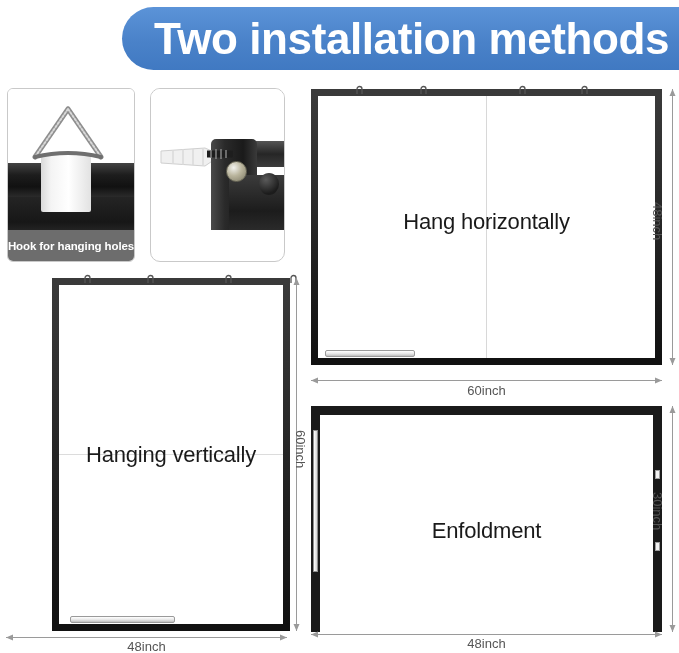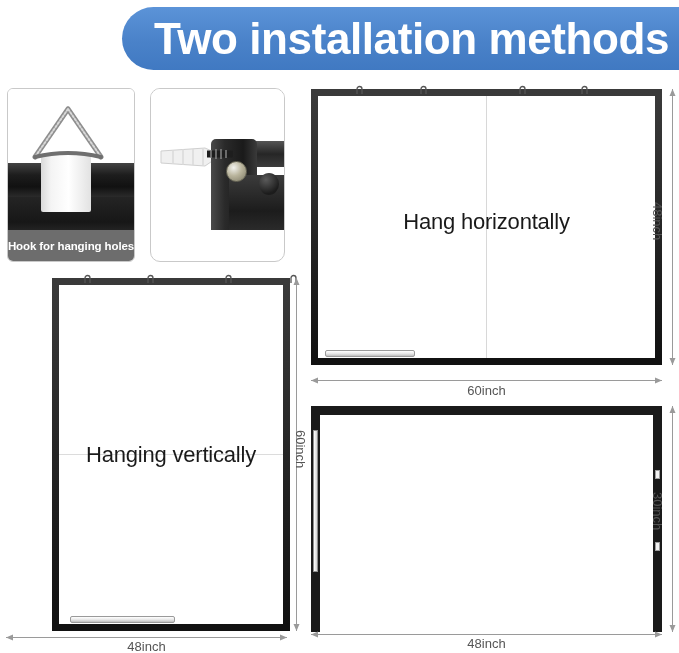--- a/index.html
+++ b/index.html
@@ -347,20 +347,21 @@
   <path d="M4.5 0 L1.5 7 L7.5 7 Z" fill="#9a9a9a"></path>
   <path d="M4.5 353 L1.5 346 L7.5 346 Z" fill="#9a9a9a"></path>
 </svg>
 <div class="dim-label vertical" style="left:293px;top:430px">60inch</div>
 
 <div class="screen" id="screen-enfold">
   <div id="enfold-frame"></div>
   <div class="enfold-post-strip" style="left:2px;top:24px;bottom:60px"></div>
   <div class="enfold-notch" style="right:2px;top:64px"></div>
   <div class="enfold-notch" style="right:2px;top:136px"></div>
+  <div class="screen-label" style="top:112px">Enfoldment</div>
 </div>
 
 <svg class="dim-h" style="left:311px;top:630px;width:351px" viewBox="0 0 351 9" preserveAspectRatio="none">
   <path d="M0 4.5 L351 4.5" stroke="#9a9a9a" stroke-width="1"></path>
   <path d="M0 4.5 L7 1.5 L7 7.5 Z" fill="#9a9a9a"></path>
   <path d="M351 4.5 L344 1.5 L344 7.5 Z" fill="#9a9a9a"></path>
 </svg>
 <div class="dim-label" style="left:311px;width:351px;text-align:center;top:636px">48inch</div>
 <svg class="dim-v" style="left:668px;top:406px;height:226px" viewBox="0 0 9 226" preserveAspectRatio="none">
   <path d="M4.5 0 L4.5 226" stroke="#9a9a9a" stroke-width="1"></path>

